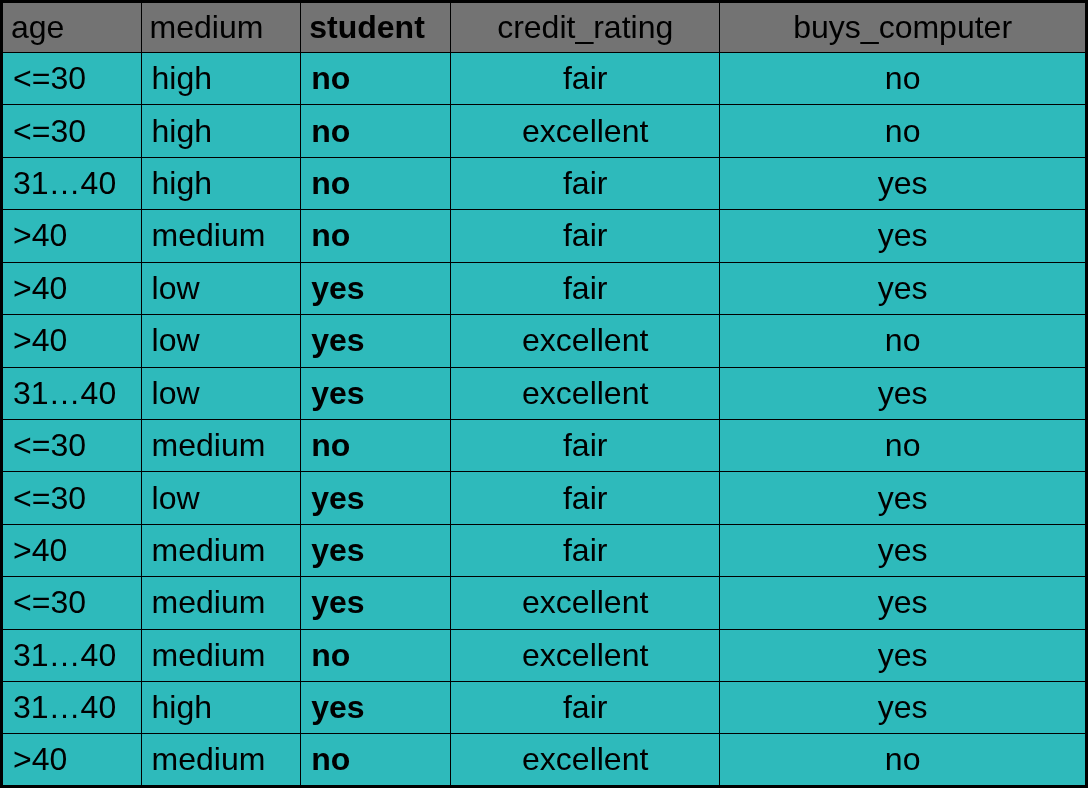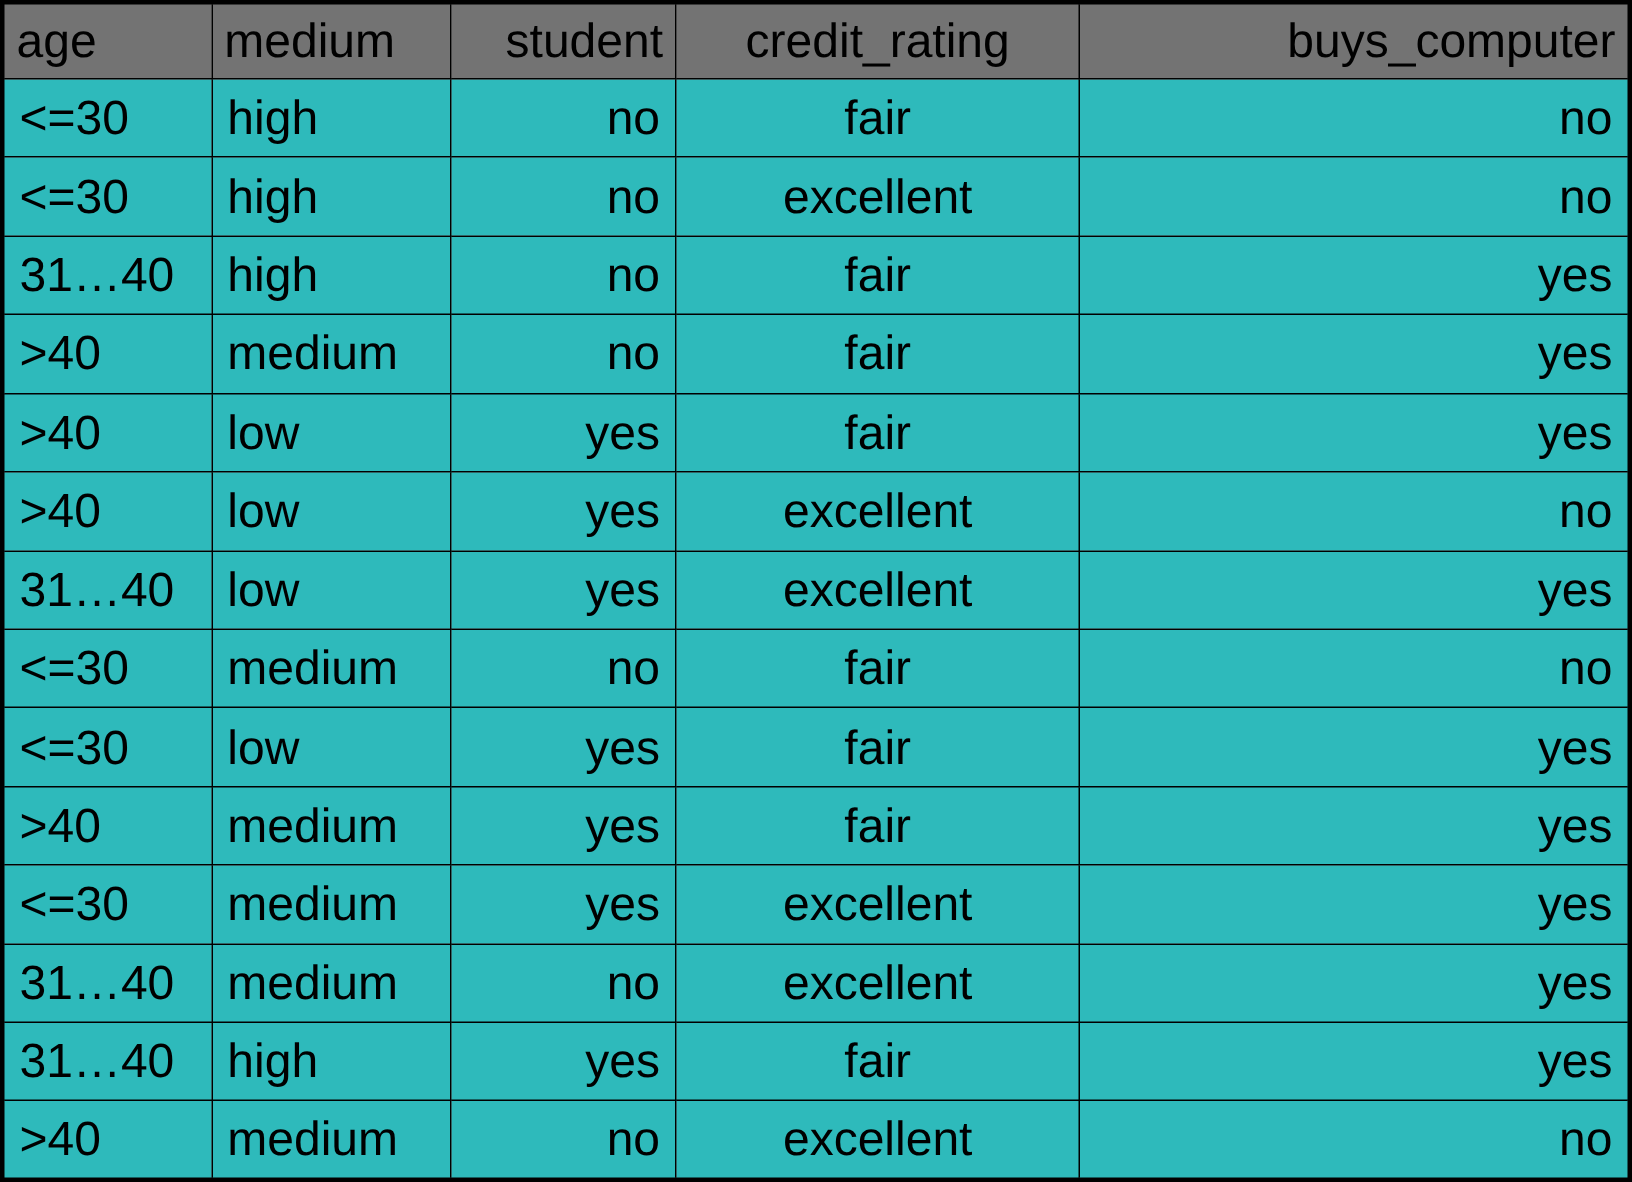--- a/index.html
+++ b/index.html
@@ -32,23 +32,23 @@
     td {
       background-color: #2ebabb;
       color: #000000;
       font-size: 32px;
       border: 1.5px solid #000000;
       padding: 6px 10px;
       height: 52px;
     }
     .col-age { width: 140px; text-align: left; }
     .col-income { width: 160px; text-align: left; }
-    .col-student { width: 150px; text-align: right; }
+    .col-student { width: 150px; text-align: left; font-weight: bold; }
     .col-credit { width: 270px; text-align: center; }
-    .col-buys { width: 368px; text-align: right; }
+    .col-buys { width: 368px; text-align: center; }
   </style>
 </head>
 <body>
 
 <table>
   <thead>
     <tr>
       <th class="col-age">age</th>
       <th class="col-income">medium</th>
       <th class="col-student">student</th>

